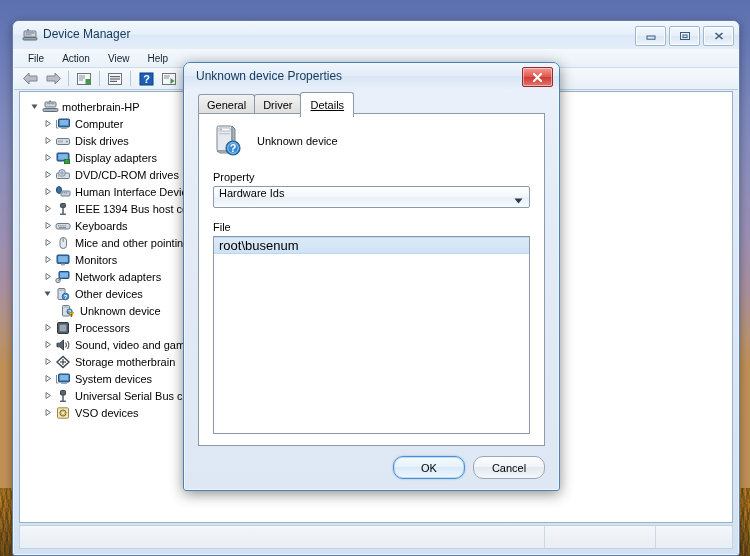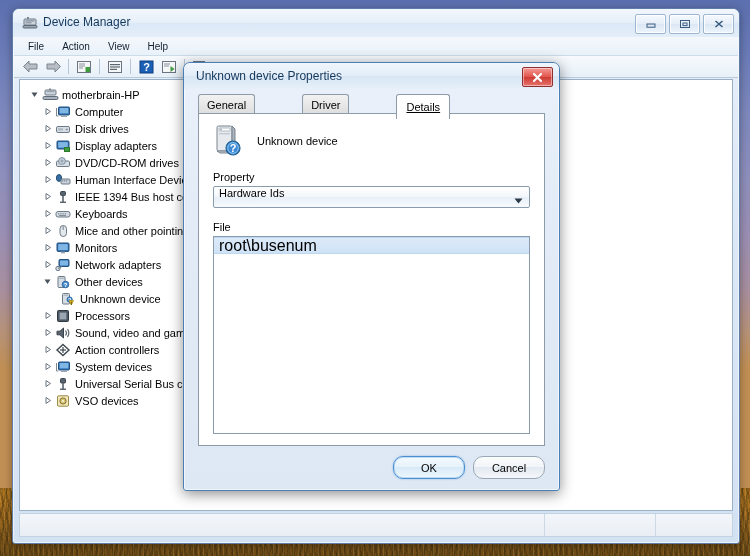--- a/index.html
+++ b/index.html
@@ -34,21 +34,21 @@
   }
   #ground:after{
     content:"";position:absolute;inset:0;
     background:
       repeating-linear-gradient(88deg, rgba(20,40,10,.18) 0 1px, rgba(0,0,0,0) 1px 4px),
       repeating-linear-gradient(92deg, rgba(245,200,110,.16) 0 1px, rgba(0,0,0,0) 1px 5px);
   }
 
   
   #mmc-window{
-    position:absolute;left:12px;top:8px;width:726px;height:534px;
+    position:absolute;left:12px;top:20px;width:726px;height:534px;
     border:1px solid #5e7da8;
     border-radius:7px 7px 3px 3px;
     background:linear-gradient(to bottom,#e8f0f9 0%,#dce8f6 42%,#d3e2f3 100%);
     box-shadow:0 0 0 1px rgba(255,255,255,.55) inset, 0 2px 8px rgba(0,0,0,.35);
     overflow:hidden;
   }
   .titlebar{
     height:28px;position:relative;
     background:linear-gradient(to bottom,#f2f7fc 0%,#e6eff9 48%,#dbe8f6 50%,#e4eef9 100%);
     border-radius:6px 6px 0 0;
@@ -130,21 +130,21 @@
   .dlg-close{
     position:absolute;right:6px;top:4px;width:29px;height:18px;
     border:1px solid #8d2f2f;border-radius:2px;
     background:linear-gradient(to bottom,#f59a95 0%,#e2564f 48%,#cc3a33 50%,#e8746c 100%);
     display:flex;align-items:center;justify-content:center;
     box-shadow:0 0 0 1px rgba(255,255,255,.45) inset;
   }
   .dlg-body{position:absolute;left:0;right:0;top:26px;bottom:0;}
 
   
-  .tabstrip{position:absolute;left:14px;top:5px;display:flex;align-items:flex-start;height:20px;gap:48px;}
+  .tabstrip{position:absolute;left:14px;top:5px;display:flex;align-items:center;height:20px;}
   .tab{
     font-size:11px;padding:3px 8px 3px 8px;border:1px solid #8d9aa8;
     background:linear-gradient(to bottom,#f2f2f2,#dcdcdc);
     border-bottom:none;border-radius:3px 3px 0 0;margin-right:-1px;
     color:#000;height:14px;line-height:14px;
   }
   .tab.active{
     background:#fff;position:relative;z-index:3;
     padding:5px 9px 4px 9px;height:15px;line-height:15px;margin-bottom:-1px;
     border-color:#8d9aa8;
@@ -167,21 +167,21 @@
     display:flex;align-items:flex-start;position:relative;
   }
   .combo-text{padding-left:5px;font-size:11px;color:#000;}
   .combo-arrow{position:absolute;right:6px;top:7px;}
 
   .listbox{
     margin:3px 14px 0 14px;height:196px;
     border:1px solid #8a9bae;background:#fff;overflow:hidden;
   }
   .lb-row{
-    height:15px;line-height:15px;font-size:16px;padding-left:5px;color:#000;
+    height:15px;line-height:15px;font-size:13px;padding-left:5px;color:#000;
   }
   .lb-row.sel{
     background:linear-gradient(to bottom,#dceaf9,#cfe2f6);
     border-top:1px solid #bcd8f0;border-bottom:1px solid #bcd8f0;
   }
 
   .dlg-buttons{position:absolute;right:14px;bottom:11px;display:flex;gap:8px;}
   .btn{
     width:70px;height:21px;font-size:11px;color:#000;
     border:1px solid #9aa7b4;border-radius:10px;
@@ -554,21 +554,21 @@
               <path d="M2 1.5 L6.5 4.5 L2 7.5 Z" fill="none" stroke="#6b7680" stroke-width="1"></path>
             </svg>
           </span>
         <span class="ticon">
           <svg width="16" height="14" viewBox="0 0 16 14">
               <path d="M8 1.5 L14 7 L8 12.5 L2 7 Z" fill="none" stroke="#3d4750" stroke-width="1.4"></path>
               <path d="M8 4 L8 10" stroke="#3d4750" stroke-width="1.2"></path>
               <path d="M5 7 L11 7" stroke="#3d4750" stroke-width="1.2"></path>
             </svg>
         </span>
-        <span class="tlabel">Action controllers</span>
+        <span class="tlabel">Storage motherbrain</span>
       </div>
 
       <div class="trow indent1">
         <span class="twist">
             <svg width="8" height="9" viewBox="0 0 8 9">
               <path d="M2 1.5 L6.5 4.5 L2 7.5 Z" fill="none" stroke="#6b7680" stroke-width="1"></path>
             </svg>
           </span>
         <span class="ticon">
           <svg width="16" height="14" viewBox="0 0 16 14">

